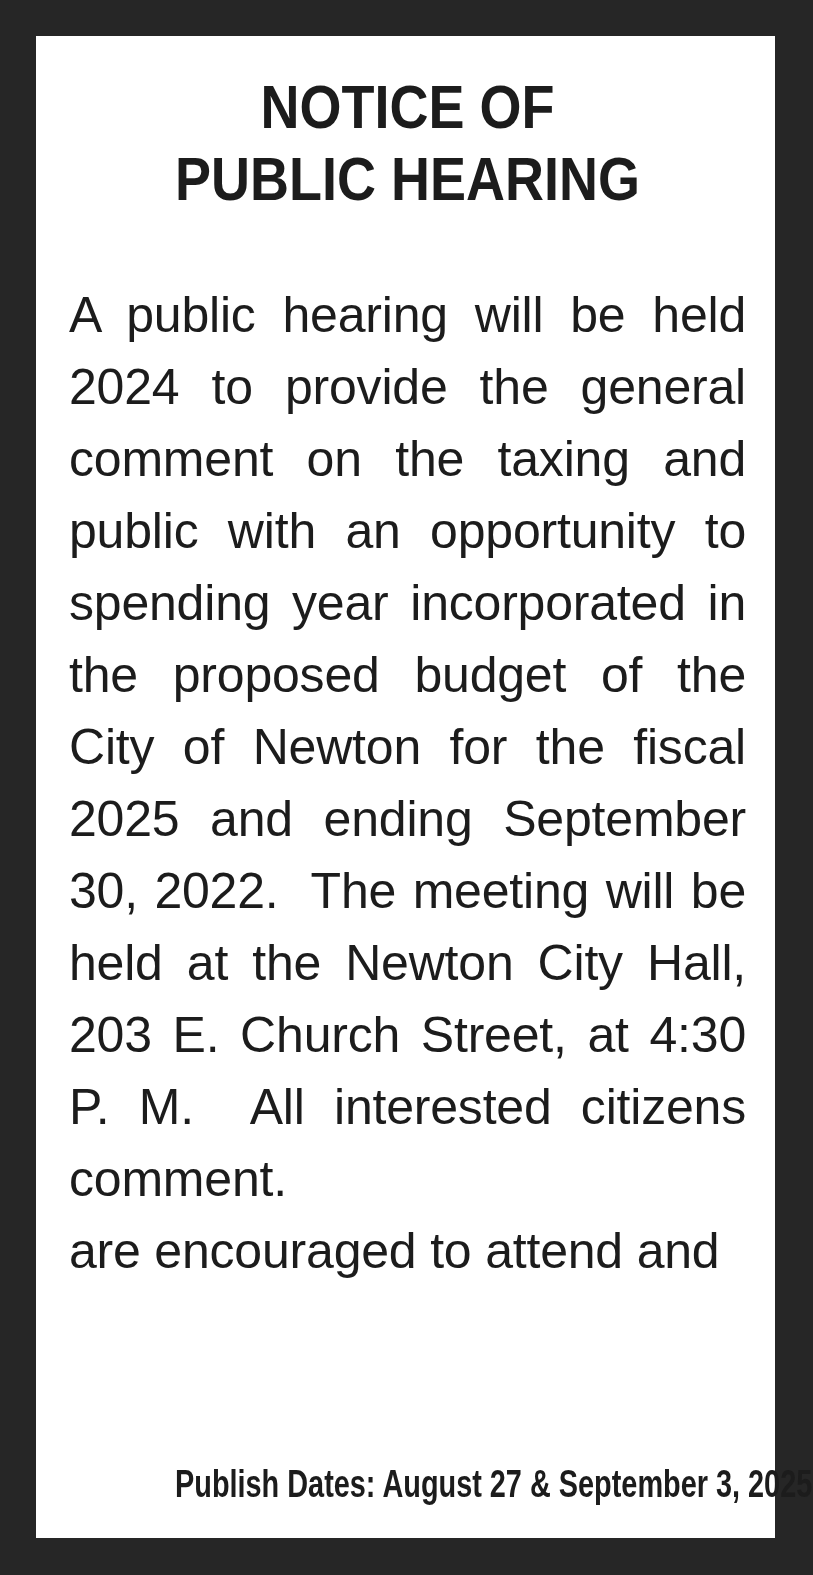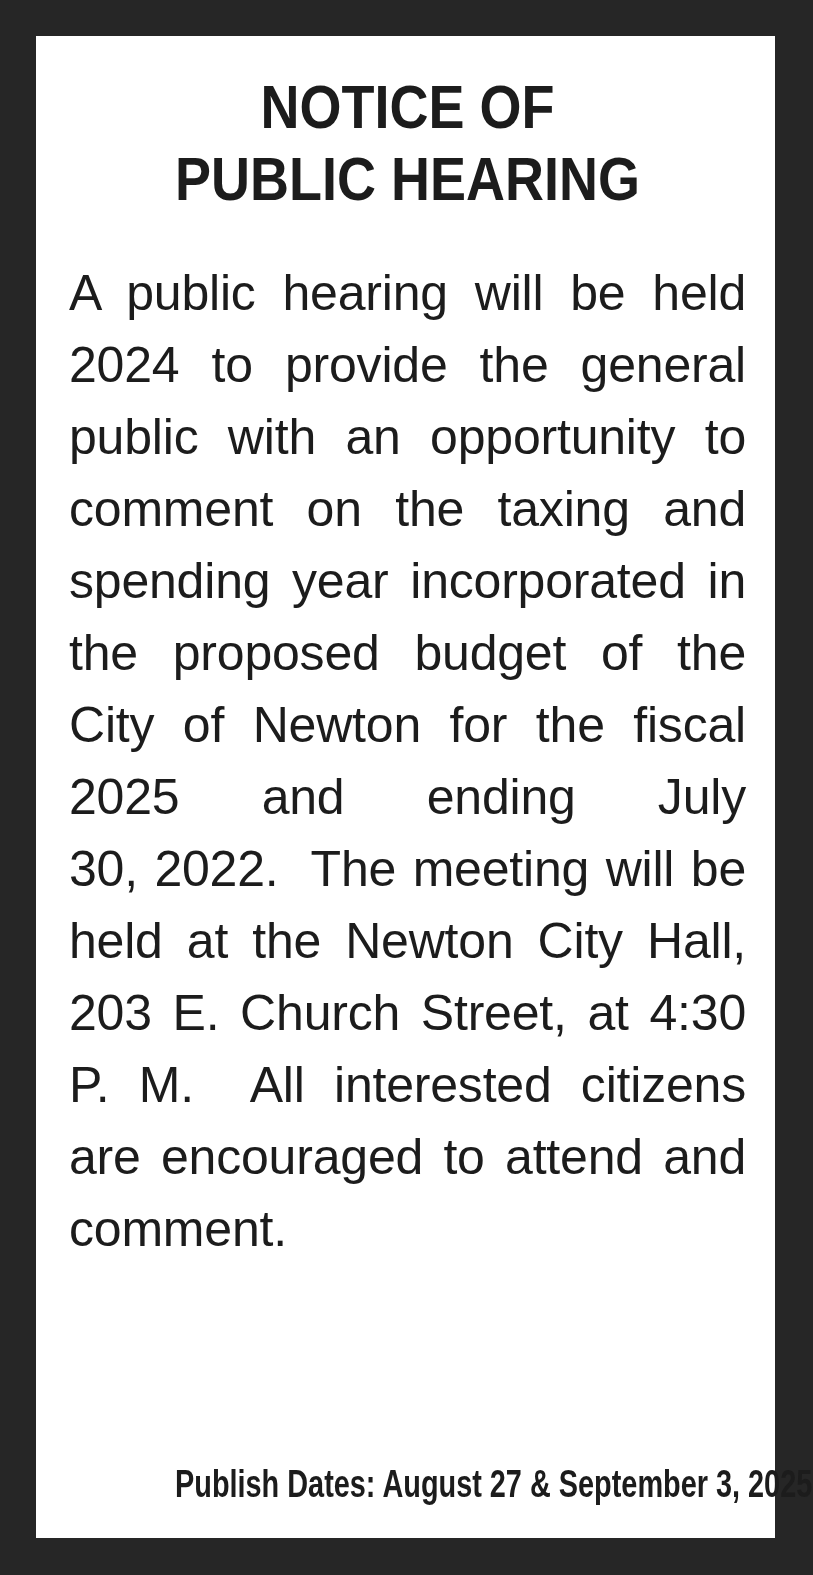--- a/index.html
+++ b/index.html
@@ -34,21 +34,21 @@
     text-align: center;
     font-weight: bold;
     font-size: 61px;
     line-height: 72px;
     letter-spacing: 0;
     transform: scaleX(0.885);
     transform-origin: 50% 50%;
     white-space: nowrap;
   }
   .body {
-    margin-top: 42px;
+    margin-top: 64px;
   }
   .bodyline {
     font-size: 50px;
     line-height: 72px;
     text-align: justify;
     text-align-last: justify;
     white-space: pre-wrap;
     letter-spacing: -0.2px;
   }
   .bodyline:last-child {
@@ -75,30 +75,30 @@
   <div class="sheet">
 
     <div class="title">
       <div>NOTICE OF</div>
       <div>PUBLIC HEARING</div>
     </div>
 
     <div class="body">
       <div class="bodyline">A public hearing will be held</div>
       <div class="bodyline">2024 to provide the general</div>
+      <div class="bodyline">comment on the taxing and</div>
       <div class="bodyline">public with an opportunity to</div>
-      <div class="bodyline">comment on the taxing and</div>
       <div class="bodyline">spending year incorporated in</div>
       <div class="bodyline">the proposed budget of the</div>
       <div class="bodyline">City of Newton for the fiscal</div>
-      <div class="bodyline">2025 and ending July</div>
+      <div class="bodyline">2025 and ending September</div>
       <div class="bodyline">30, 2022.  The meeting will be</div>
       <div class="bodyline">held at the Newton City Hall,</div>
       <div class="bodyline">203 E. Church Street, at 4:30</div>
       <div class="bodyline">P. M.  All interested citizens</div>
+      <div class="bodyline">comment.</div>
       <div class="bodyline">are encouraged to attend and</div>
-      <div class="bodyline">comment.</div>
     </div>
 
     <div class="footer">Publish Dates: August 27 &amp; September 3, 2025</div>
 
   </div>
 </div>
 
 </body></html>

